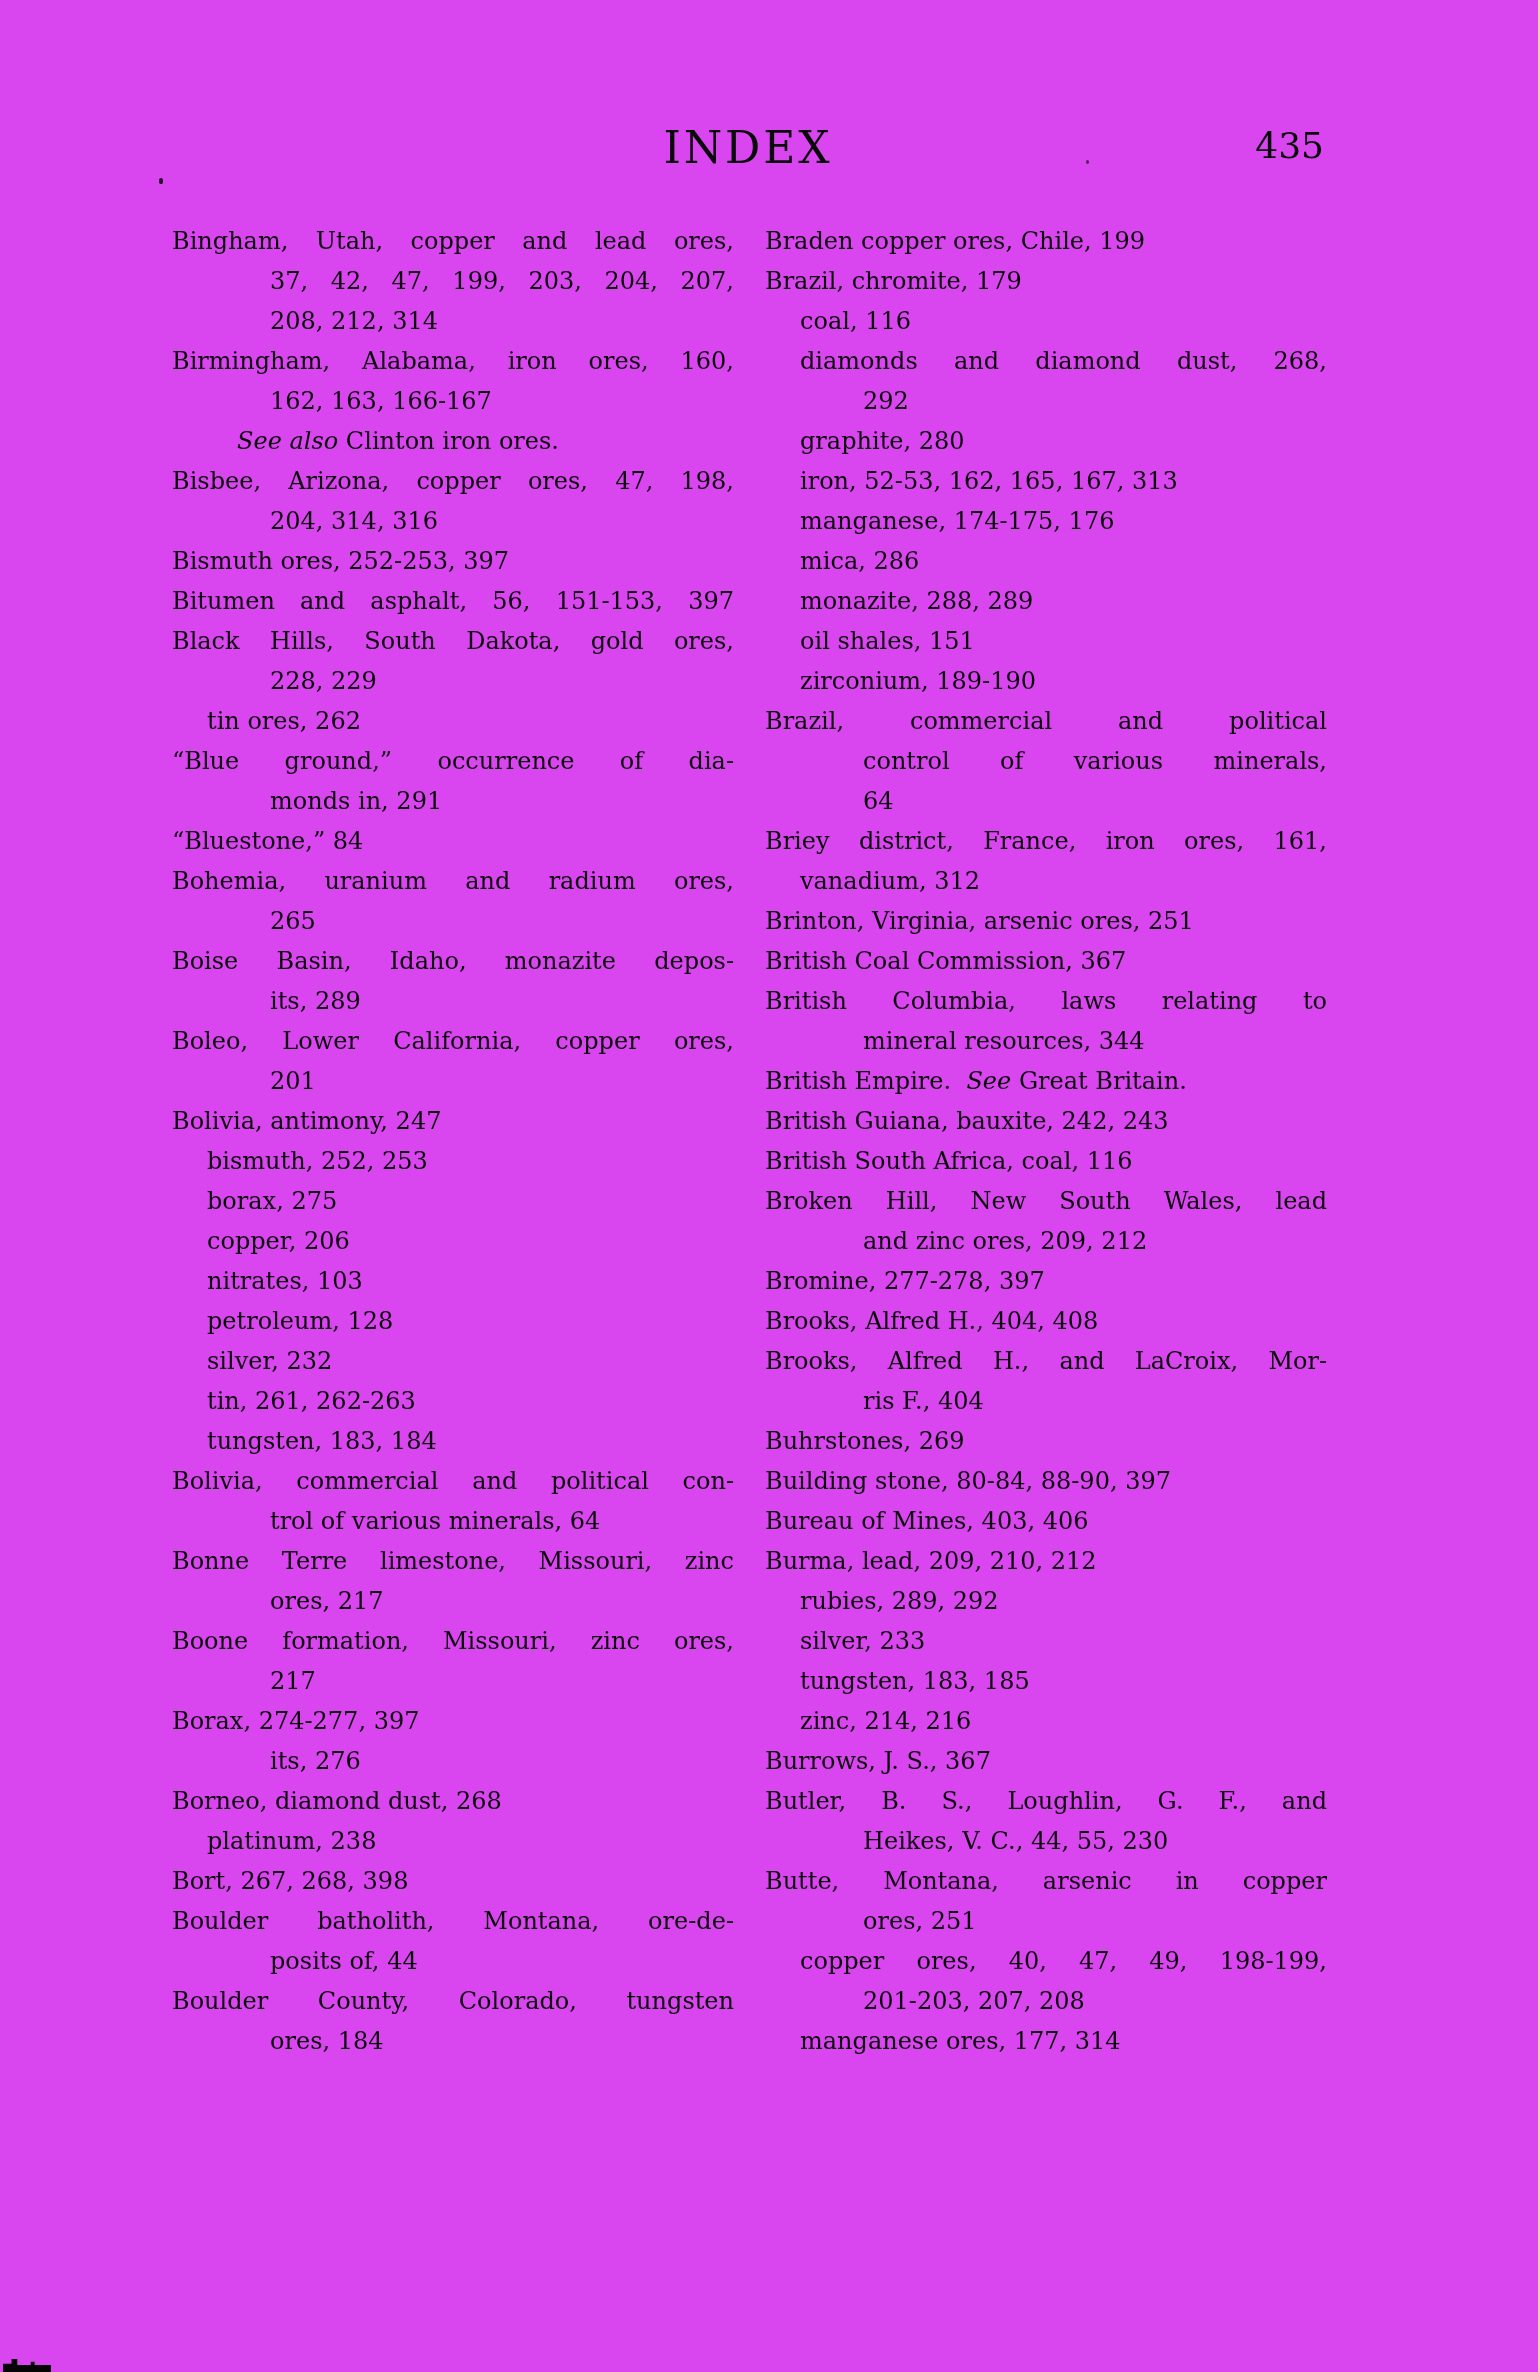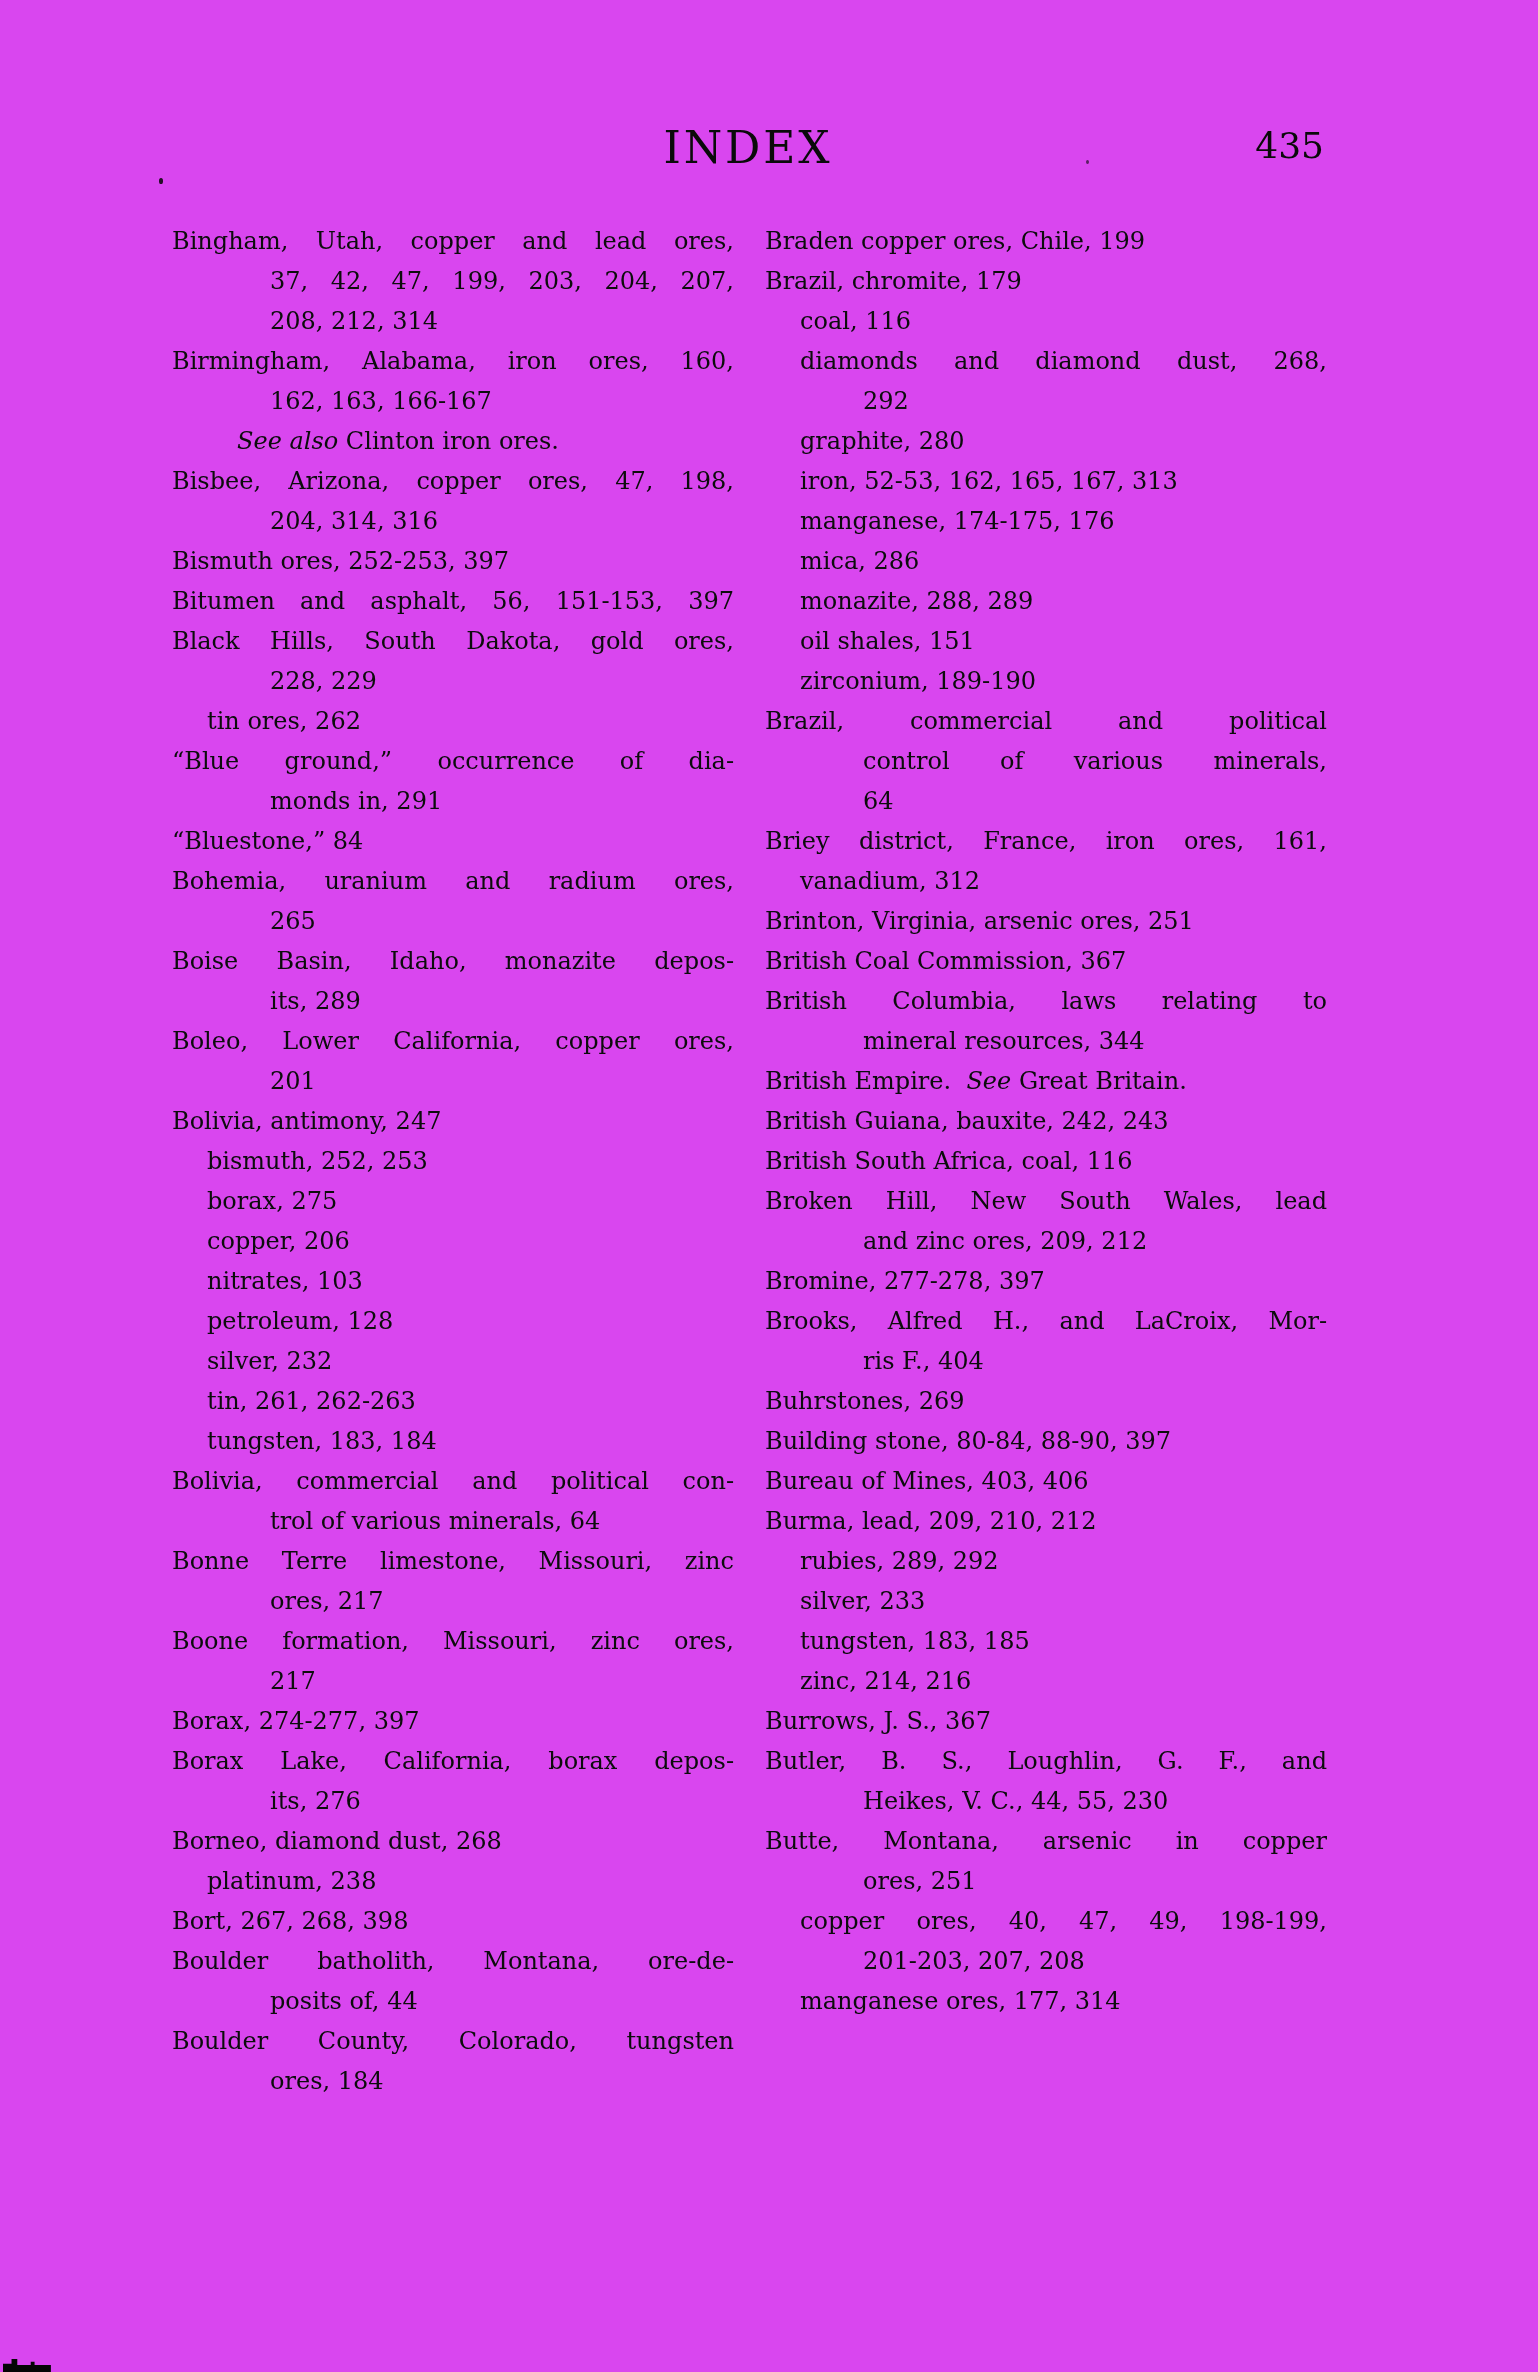--- a/index.html
+++ b/index.html
@@ -91,21 +91,20 @@
       <div class="line ind1">silver, 232</div>
       <div class="line ind1">tin, 261, 262-263</div>
       <div class="line ind1">tungsten, 183, 184</div>
       <div class="line ind0 just">Bolivia, commercial and political con-</div>
       <div class="line ind3">trol of various minerals, 64</div>
       <div class="line ind0 just">Bonne Terre limestone, Missouri, zinc</div>
       <div class="line ind3">ores, 217</div>
       <div class="line ind0 just">Boone formation, Missouri, zinc ores,</div>
       <div class="line ind3">217</div>
       <div class="line ind0">Borax, 274-277, 397</div>
-      <div class="line ind0 just">Borax Lake, California, borax depos-</div>
       <div class="line ind3">its, 276</div>
       <div class="line ind0">Borneo, diamond dust, 268</div>
       <div class="line ind1">platinum, 238</div>
       <div class="line ind0">Bort, 267, 268, 398</div>
       <div class="line ind0 just">Boulder batholith, Montana, ore-de-</div>
       <div class="line ind3">posits of, 44</div>
       <div class="line ind0 just">Boulder County, Colorado, tungsten</div>
       <div class="line ind3">ores, 184</div>
     </div>
   <div class="col col-right" id="col-right">
@@ -129,20 +128,21 @@
       <div class="line ind0">Brinton, Virginia, arsenic ores, 251</div>
       <div class="line ind0">British Coal Commission, 367</div>
       <div class="line ind0 just">British Columbia, laws relating to</div>
       <div class="line ind3">mineral resources, 344</div>
       <div class="line ind0"><span>British Empire.  </span><span class="it">See</span><span> Great Britain.</span></div>
       <div class="line ind0">British Guiana, bauxite, 242, 243</div>
       <div class="line ind0">British South Africa, coal, 116</div>
       <div class="line ind0 just">Broken Hill, New South Wales, lead</div>
       <div class="line ind3">and zinc ores, 209, 212</div>
       <div class="line ind0">Bromine, 277-278, 397</div>
+      <div class="line ind0">Brooks, Alfred H., 404, 408</div>
       <div class="line ind0 just">Brooks, Alfred H., and LaCroix, Mor-</div>
       <div class="line ind3">ris F., 404</div>
       <div class="line ind0">Buhrstones, 269</div>
       <div class="line ind0">Building stone, 80-84, 88-90, 397</div>
       <div class="line ind0">Bureau of Mines, 403, 406</div>
       <div class="line ind0">Burma, lead, 209, 210, 212</div>
       <div class="line ind1">rubies, 289, 292</div>
       <div class="line ind1">silver, 233</div>
       <div class="line ind1">tungsten, 183, 185</div>
       <div class="line ind1">zinc, 214, 216</div>

